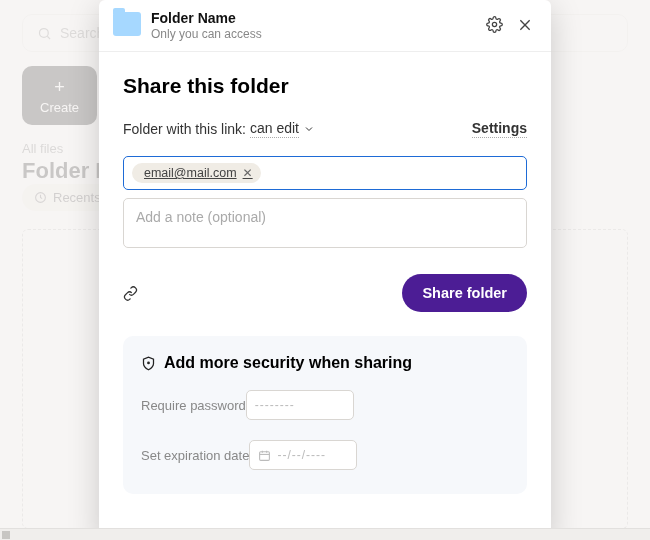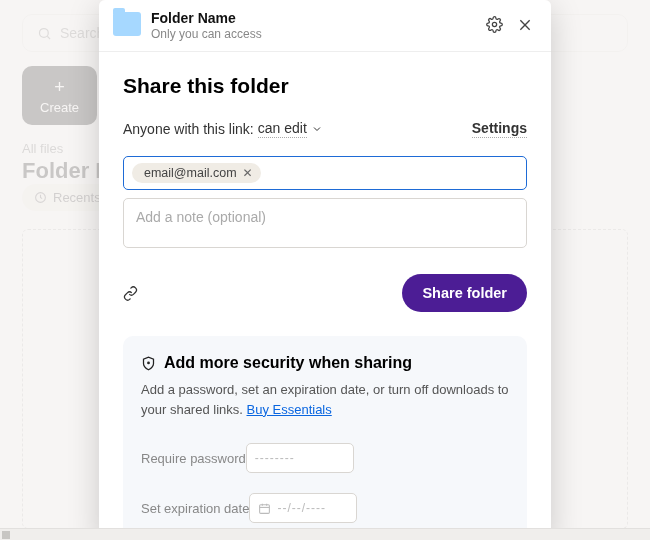--- a/index.html
+++ b/index.html
@@ -32,21 +32,21 @@
 
   .modal-body { padding:10px 24px 20px; }
   .share-h { font-size:21px; font-weight:700; margin:12px 0 22px; }
 
   .perm-row { display:flex; align-items:center; justify-content:space-between; font-size:14px; color:#333; margin-bottom:18px; }
   .perm-left { display:flex; align-items:center; gap:4px; }
   .perm-val { border-bottom:1px dotted #aaa; padding-bottom:1px; }
   .settings-link { border-bottom:1px dotted #aaa; cursor:pointer; padding-bottom:1px;font-weight:bold; }
 
   .chip-input { border:1px solid #1e6bd6; border-radius:5px; padding:6px 8px; display:flex; align-items:center; gap:6px; margin-bottom:8px; }
-  .chip { background:#f0ece5; border-radius:12px; padding:3px 8px 3px 12px; font-size:12.5px; color:#444; display:inline-flex; align-items:center; gap:6px; }
+  .chip { background:#f0ece5; border-radius:12px; padding:3px 8px 3px 12px; font-size:12.5px; color:#444; display:inline-flex; align-items:center; gap:6px;text-decoration:underline; }
   .chip-x { cursor:pointer; color:#666; font-size:12px; }
   .chip-input input { border:none; outline:none; flex:1; font-size:13px; }
 
   .note-area { width:100%; border:1px solid #d9d6d2; border-radius:5px; padding:10px 12px; font-size:14px; color:#888; height:50px; resize:none; font-family:inherit; outline:none; }
   .note-area::placeholder{color:#aaa;}
 
   .action-row { display:flex; align-items:center; justify-content:space-between; margin-top:22px; margin-bottom:24px; }
   .link-action { display:flex; align-items:center; gap:6px; font-size:14px; }
   .link-action .cr { color:#0a66e0; font-weight:600; }
   .share-btn { background:#4c1d95; color:#fff; border:none; border-radius:22px; padding:11px 20px; font-size:14.5px; font-weight:600; cursor:pointer; }
@@ -121,21 +121,21 @@
         </span>
       </button>
     </div>
   </div>
 
   <div class="modal-body">
     <h2 class="share-h">Share this folder</h2>
 
     <div class="perm-row">
       <div class="perm-left">
-        <span>Anyone with this link:</span>
+        <span>Folder with this link:</span>
         <span class="perm-val">can edit</span>
         <span>
           <svg width="12" height="12" viewBox="0 0 24 24" fill="none" stroke="#333" stroke-width="2">
               <polyline points="6 9 12 15 18 9"></polyline>
             </svg>
         </span>
       </div>
       <span class="settings-link">Settings</span>
     </div>
 
@@ -163,23 +163,20 @@
 
     <div class="sec-card">
       <div class="sec-head">
         <span>
           <svg width="15" height="15" viewBox="0 0 24 24" fill="none" stroke="#222" stroke-width="2">
               <path d="M12 22s8-4 8-10V5l-8-3-8 3v7c0 6 8 10 8 10z"></path>
               <circle cx="12" cy="11" r="1.2" fill="#222"></circle>
             </svg>
         </span>
         <span>Add more security when sharing</span>
-      </div>
-      <div class="sec-desc">
-        <span>Add a password, set an expiration date, or turn off downloads to your shared links. </span><a class="buy-link">Buy Essentials</a>
       </div>
 
       <div class="sec-row">
         <span>Require password</span>
         <div class="fake-input">
           <span>--------</span>
         </div>
       </div>
 
       <div class="sec-row">

